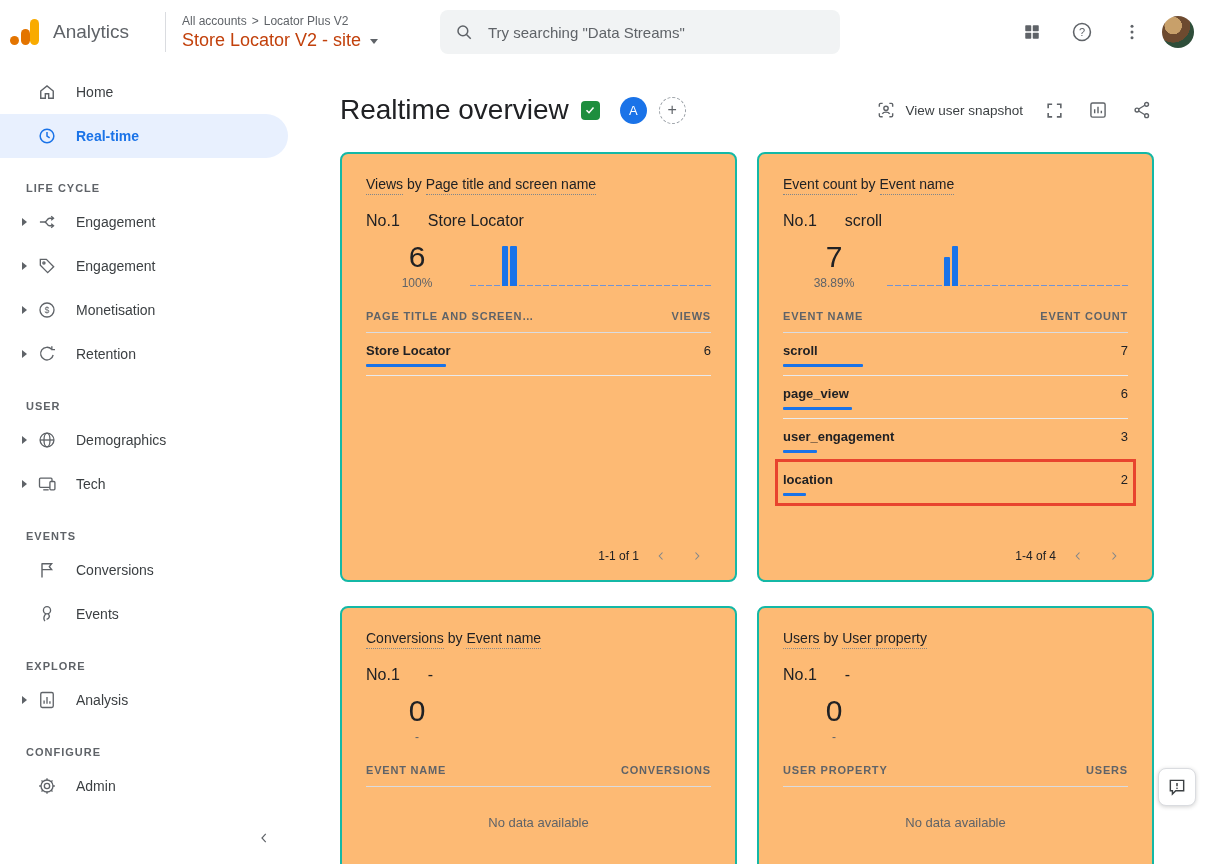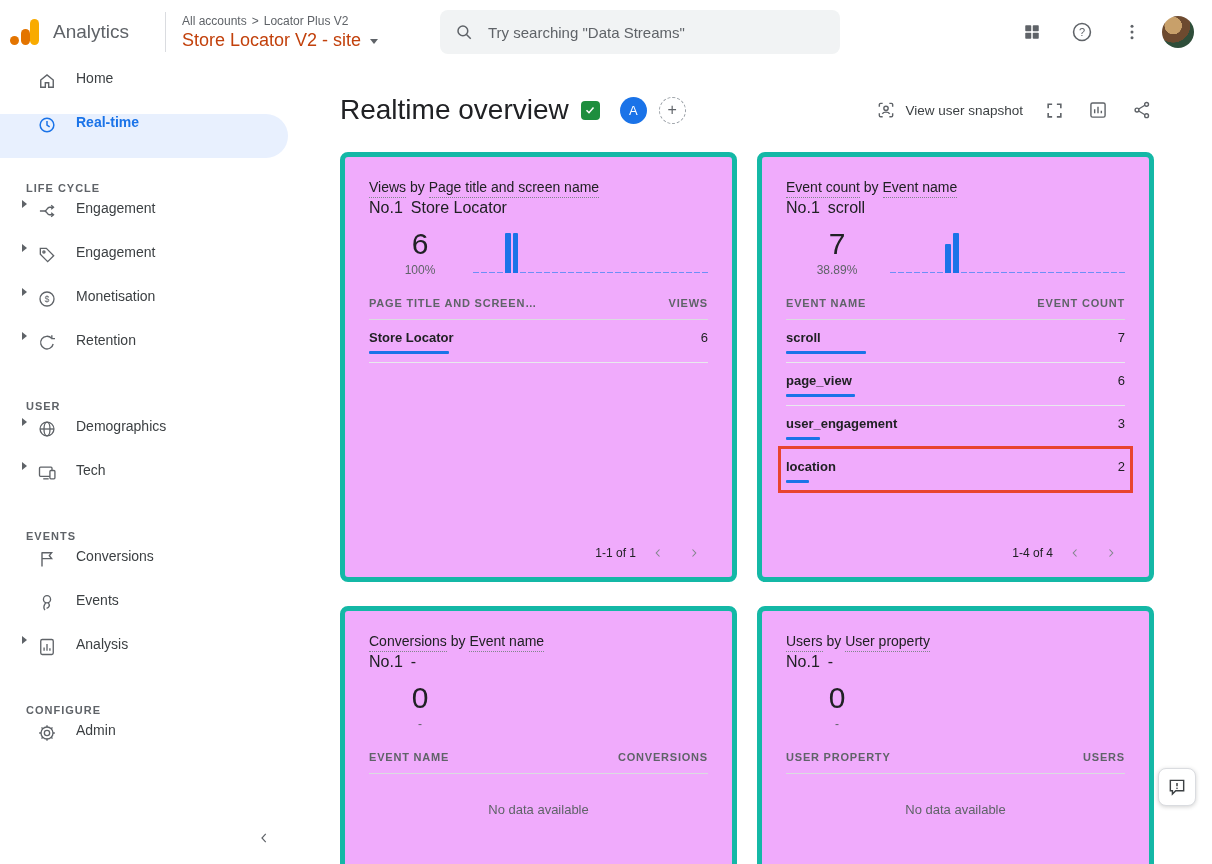--- a/index.html
+++ b/index.html
@@ -26,21 +26,21 @@
   .search-input::placeholder { color:#5f6368; }
   .header-actions { margin-left:auto; display:flex; align-items:center; gap:10px; }
   .icon-btn { width:40px; height:40px; border:none; background:transparent; border-radius:50%; display:flex; align-items:center; justify-content:center; cursor:pointer; }
   .avatar { width:32px; height:32px; border-radius:50%; background:radial-gradient(circle at 35% 30%, #c8a06a 0 28%, #6d4a2f 29% 55%, #2f4e3a 56% 78%, #1f2a22 79%); border:none; cursor:pointer; }
 
   
   .app-body { display:flex; height:800px; }
 
   
   .sidebar { width:300px; flex:0 0 300px; padding-top:6px; position:relative; }
-  .nav-item { height:44px; display:flex; align-items:flex-start; padding-left:12px; cursor:pointer; margin-right:12px; border-radius:0 22px 22px 0; }
+  .nav-item { height:44px; display:flex; align-items:center; padding-left:12px; cursor:pointer; margin-right:12px; border-radius:0 22px 22px 0; }
   .nav-item.selected { background:#e8f0fe; }
   .nav-item.selected .nav-label { color:#1a73e8; font-weight:bold; }
   .caret-slot { width:24px; display:flex; align-items:center; justify-content:center; }
   .caret-right { width:0; height:0; border-top:4.5px solid transparent; border-bottom:4.5px solid transparent; border-left:5.5px solid #5f6368; }
   .nav-icon { width:22px; height:22px; margin-right:18px; display:flex; align-items:center; justify-content:center; }
   .nav-label { font-size:14px; color:#3c4043; }
   .nav-section { font-size:11px; font-weight:bold; letter-spacing:1px; color:#5f6368; padding:24px 0 6px 26px; }
   .collapse-btn { position:absolute; bottom:8px; left:244px; width:40px; height:36px; background:none; border:none; cursor:pointer; display:flex; align-items:center; justify-content:center; }
 
   
@@ -49,25 +49,25 @@
   .page-title { font-size:28px; color:#202124; font-weight:normal; }
   .ok-badge { width:19px; height:19px; background:#1e8e3e; border-radius:4px; display:flex; align-items:center; justify-content:center; }
   .collab-avatar { width:27px; height:27px; border-radius:50%; background:#1a73e8; color:#fff; font-size:13px; display:flex; align-items:center; justify-content:center; margin-left:8px; cursor:pointer; }
   .add-collab { width:27px; height:27px; border-radius:50%; border:1.5px dashed #9aa0a6; background:none; color:#5f6368; font-size:16px; display:flex; align-items:center; justify-content:center; cursor:pointer; }
   .title-actions { margin-left:auto; display:flex; align-items:center; gap:20px; }
   .snapshot-btn { display:flex; align-items:center; gap:9px; background:none; border:none; font-size:13.5px; color:#3c4043; cursor:pointer; font-family:"Liberation Sans",sans-serif; }
   .tool-icon-btn { background:none; border:none; cursor:pointer; padding:2px; }
 
   
   .cards { margin-top:22px; display:grid; grid-template-columns:1fr 1fr; gap:24px 20px; }
-  .card { border:5px solid #14b8a6; border-radius:8px; padding:22px 24px 14px; display:flex; flex-direction:column; height:430px; background:#f0abfc; }
+  .card { border:2px solid #14b8a6; border-radius:8px; padding:22px 24px 14px; display:flex; flex-direction:column; height:430px; background:#fdba74; }
   .card.short { height:430px; }
   .card-title { font-size:14px; color:#202124; }
   .dotted { border-bottom:1px dotted #80868b; padding-bottom:2px; cursor:pointer; }
-  .no1 { margin-top:4px; font-size:16px; color:#202124; display:flex; gap:8px; }
+  .no1 { margin-top:20px; font-size:16px; color:#202124; display:flex; gap:28px; }
   .metric-row { margin-top:10px; display:flex; align-items:flex-end; }
   .big-wrap { margin-left:28px; text-align:center; min-width:46px; }
   .big { font-size:30px; color:#202124; line-height:1.1; }
   .pct { font-size:12px; color:#5f6368; margin-top:3px; }
   .spark { flex:1; height:46px; display:flex; align-items:flex-end; gap:2px; margin-left:30px; margin-bottom:4px; }
   .spark > div { flex:1; min-width:2px; }
   .spark-dash { height:1.5px; background:#4285f4; opacity:.75; }
   .spark-bar { background:#1a73e8; border-radius:1px 1px 0 0; }
   .thead { display:flex; justify-content:space-between; font-size:11px; font-weight:bold; letter-spacing:.8px; color:#5f6368; margin-top:20px; padding-bottom:10px; border-bottom:1px solid #dadce0; }
   .trow { display:flex; justify-content:space-between; align-items:flex-start; padding:10px 0 8px; border-bottom:1px solid #e8eaed; position:relative; }
@@ -265,20 +265,21 @@
       <span class="caret-slot"></span>
       <span class="nav-icon">
         <svg width="20" height="20" viewBox="0 0 24 24" fill="none" stroke="#5f6368" stroke-width="1.6">
             <circle cx="12" cy="7.5" r="4.3"></circle>
             <path d="M10.5 11.5 C8 15 7.5 18 9.5 20.5 M13.5 11.5 C16 15 14.5 17.5 11.5 18.5"></path>
           </svg>
       </span>
       <span class="nav-label">Events</span>
     </div>
 
+    <div class="nav-section">EXPLORE</div>
 
     <div class="nav-item">
       <span class="caret-slot">
           <span class="caret-right"></span>
         </span>
       <span class="nav-icon">
         <svg width="20" height="20" viewBox="0 0 24 24" fill="none" stroke="#5f6368" stroke-width="1.6">
             <rect x="4.5" y="3" width="15" height="18" rx="1.8"></rect>
             <path d="M8.5 16.5 V12.5 M12 16.5 V8.5 M15.5 16.5 V13.5"></path>
           </svg>

